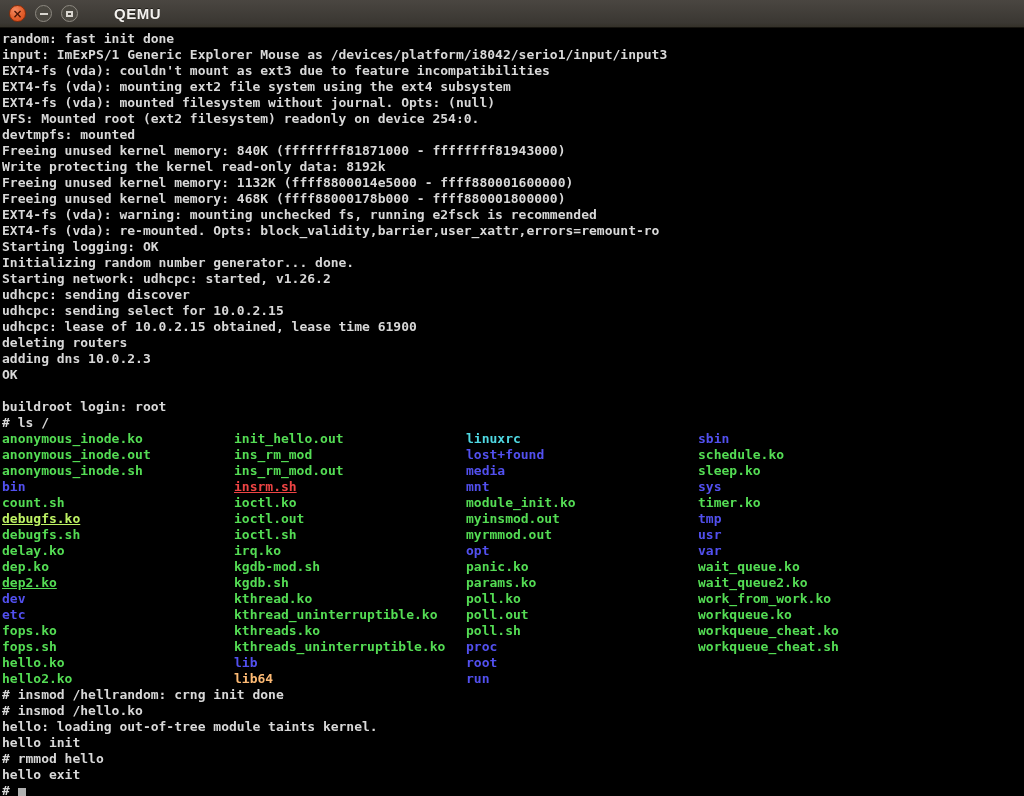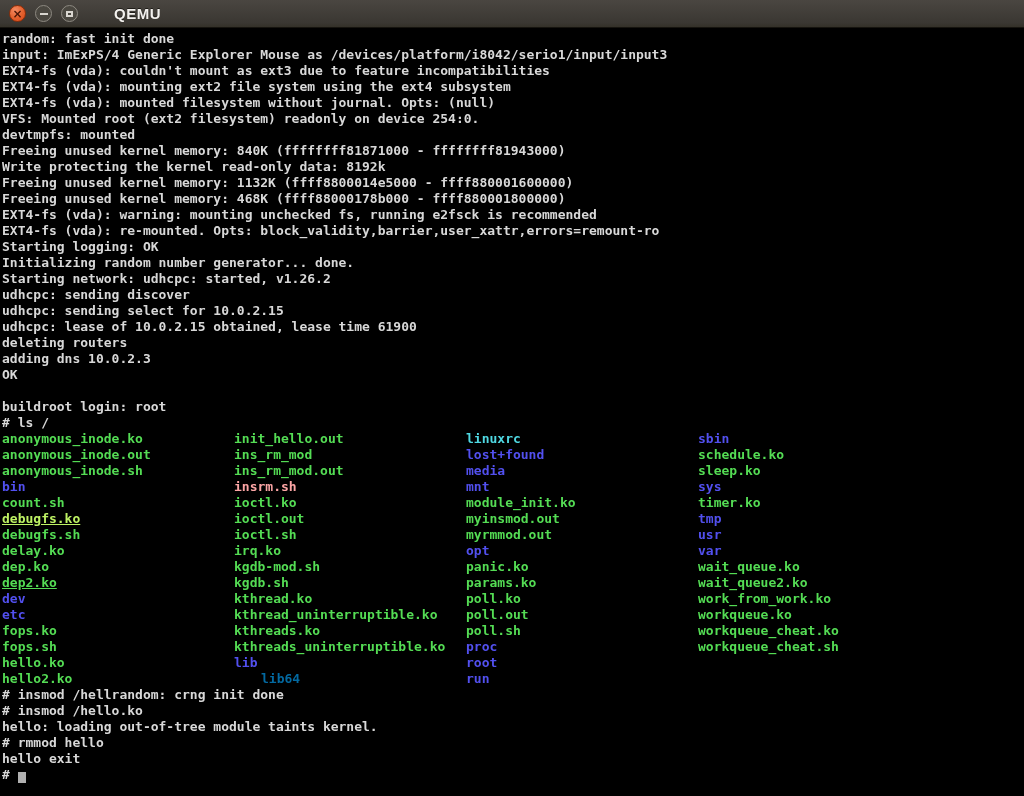--- a/index.html
+++ b/index.html
@@ -70,21 +70,21 @@
     </div>
     <div class="tbtn dim">
       <span class="glyph-max"></span>
     </div>
     <div class="title">QEMU</div>
   </div>
 
   <div class="terminal">
     <div id="boot-log">
         <div class="line">random: fast init done</div>
-        <div class="line">input: ImExPS/4 Generic Explorer Mouse as /devices/platform/i8042/serio1/input/input3</div>
+        <div class="line">input: ImExPS/1 Generic Explorer Mouse as /devices/platform/i8042/serio1/input/input3</div>
         <div class="line">EXT4-fs (vda): couldn't mount as ext3 due to feature incompatibilities</div>
         <div class="line">EXT4-fs (vda): mounting ext2 file system using the ext4 subsystem</div>
         <div class="line">EXT4-fs (vda): mounted filesystem without journal. Opts: (null)</div>
         <div class="line">VFS: Mounted root (ext2 filesystem) readonly on device 254:0.</div>
         <div class="line">devtmpfs: mounted</div>
         <div class="line">Freeing unused kernel memory: 840K (ffffffff81871000 - ffffffff81943000)</div>
         <div class="line">Write protecting the kernel read-only data: 8192k</div>
         <div class="line">Freeing unused kernel memory: 1132K (ffff8800014e5000 - ffff880001600000)</div>
         <div class="line">Freeing unused kernel memory: 468K (ffff88000178b000 - ffff880001800000)</div>
         <div class="line">EXT4-fs (vda): warning: mounting unchecked fs, running e2fsck is recommended</div>
@@ -115,33 +115,33 @@
         <div class="ls-entry" style="color: rgb(84, 220, 84); text-decoration: underline;">dep2.ko</div>
         <div class="ls-entry" style="color: rgb(82, 80, 239);">dev</div>
         <div class="ls-entry" style="color: rgb(82, 80, 239);">etc</div>
         <div class="ls-entry" style="color: rgb(84, 220, 84);">fops.ko</div>
         <div class="ls-entry" style="color: rgb(84, 220, 84);">fops.sh</div>
         <div class="ls-entry" style="color: rgb(84, 220, 84);">hello.ko</div>
         <div class="ls-entry" style="color: rgb(84, 220, 84);">hello2.ko</div>
         <div class="ls-entry" style="color: rgb(84, 220, 84);">init_hello.out</div>
         <div class="ls-entry" style="color: rgb(84, 220, 84);">ins_rm_mod</div>
         <div class="ls-entry" style="color: rgb(84, 220, 84);">ins_rm_mod.out</div>
-        <div class="ls-entry" style="color: #fca5a5;">insrm.sh</div>
+        <div class="ls-entry" style="color: #ef4444; text-decoration: underline;">insrm.sh</div>
         <div class="ls-entry" style="color: rgb(84, 220, 84);">ioctl.ko</div>
         <div class="ls-entry" style="color: rgb(84, 220, 84);">ioctl.out</div>
         <div class="ls-entry" style="color: rgb(84, 220, 84);">ioctl.sh</div>
         <div class="ls-entry" style="color: rgb(84, 220, 84);">irq.ko</div>
         <div class="ls-entry" style="color: rgb(84, 220, 84);">kgdb-mod.sh</div>
         <div class="ls-entry" style="color: rgb(84, 220, 84);">kgdb.sh</div>
         <div class="ls-entry" style="color: rgb(84, 220, 84);">kthread.ko</div>
         <div class="ls-entry" style="color: rgb(84, 220, 84);">kthread_uninterruptible.ko</div>
         <div class="ls-entry" style="color: rgb(84, 220, 84);">kthreads.ko</div>
         <div class="ls-entry" style="color: rgb(84, 220, 84);">kthreads_uninterruptible.ko</div>
         <div class="ls-entry" style="color: rgb(82, 80, 239);">lib</div>
-        <div class="ls-entry" style="color: #0369a1; margin-left: 27px;">lib64</div>
+        <div class="ls-entry" style="color: #fdba74;">lib64</div>
         <div class="ls-entry" style="color: rgb(79, 216, 226);">linuxrc</div>
         <div class="ls-entry" style="color: rgb(82, 80, 239);">lost+found</div>
         <div class="ls-entry" style="color: rgb(82, 80, 239);">media</div>
         <div class="ls-entry" style="color: rgb(82, 80, 239);">mnt</div>
         <div class="ls-entry" style="color: rgb(84, 220, 84);">module_init.ko</div>
         <div class="ls-entry" style="color: rgb(84, 220, 84);">myinsmod.out</div>
         <div class="ls-entry" style="color: rgb(84, 220, 84);">myrmmod.out</div>
         <div class="ls-entry" style="color: rgb(82, 80, 239);">opt</div>
         <div class="ls-entry" style="color: rgb(84, 220, 84);">panic.ko</div>
         <div class="ls-entry" style="color: rgb(84, 220, 84);">params.ko</div>
@@ -163,19 +163,20 @@
         <div class="ls-entry" style="color: rgb(84, 220, 84);">wait_queue2.ko</div>
         <div class="ls-entry" style="color: rgb(84, 220, 84);">work_from_work.ko</div>
         <div class="ls-entry" style="color: rgb(84, 220, 84);">workqueue.ko</div>
         <div class="ls-entry" style="color: rgb(84, 220, 84);">workqueue_cheat.ko</div>
         <div class="ls-entry" style="color: rgb(84, 220, 84);">workqueue_cheat.sh</div>
       </div>
     <div id="tail-log">
         <div class="line"># insmod /hellrandom: crng init done</div>
         <div class="line"># insmod /hello.ko</div>
         <div class="line">hello: loading out-of-tree module taints kernel.</div>
+        <div class="line">hello init</div>
         <div class="line"># rmmod hello</div>
         <div class="line">hello exit</div>
       </div>
     <div class="line"><span># </span><span class="cursor"></span></div>
   </div>
 
 </div>
 
 </body></html>

